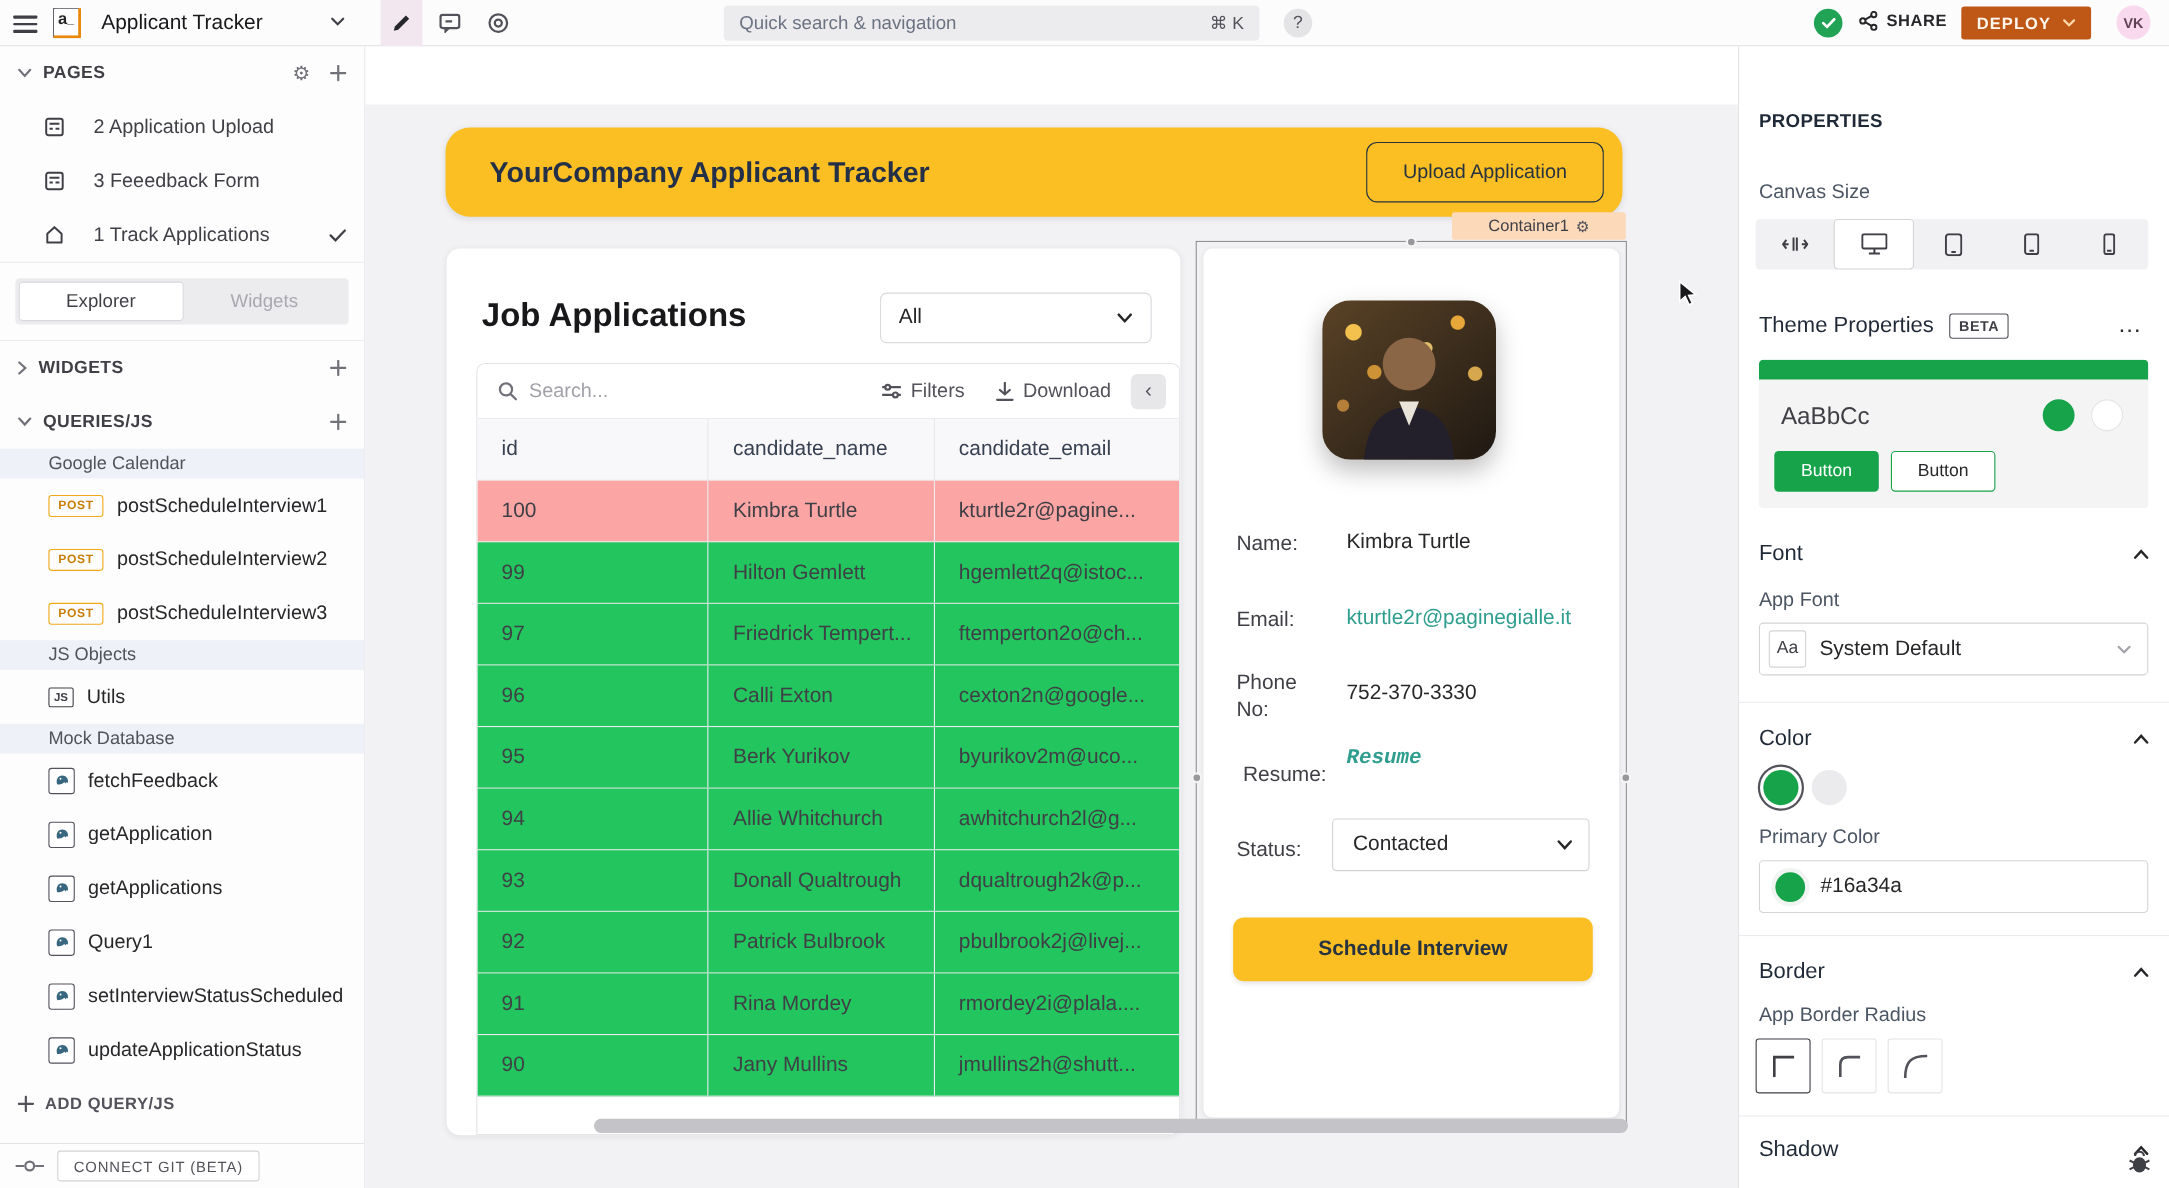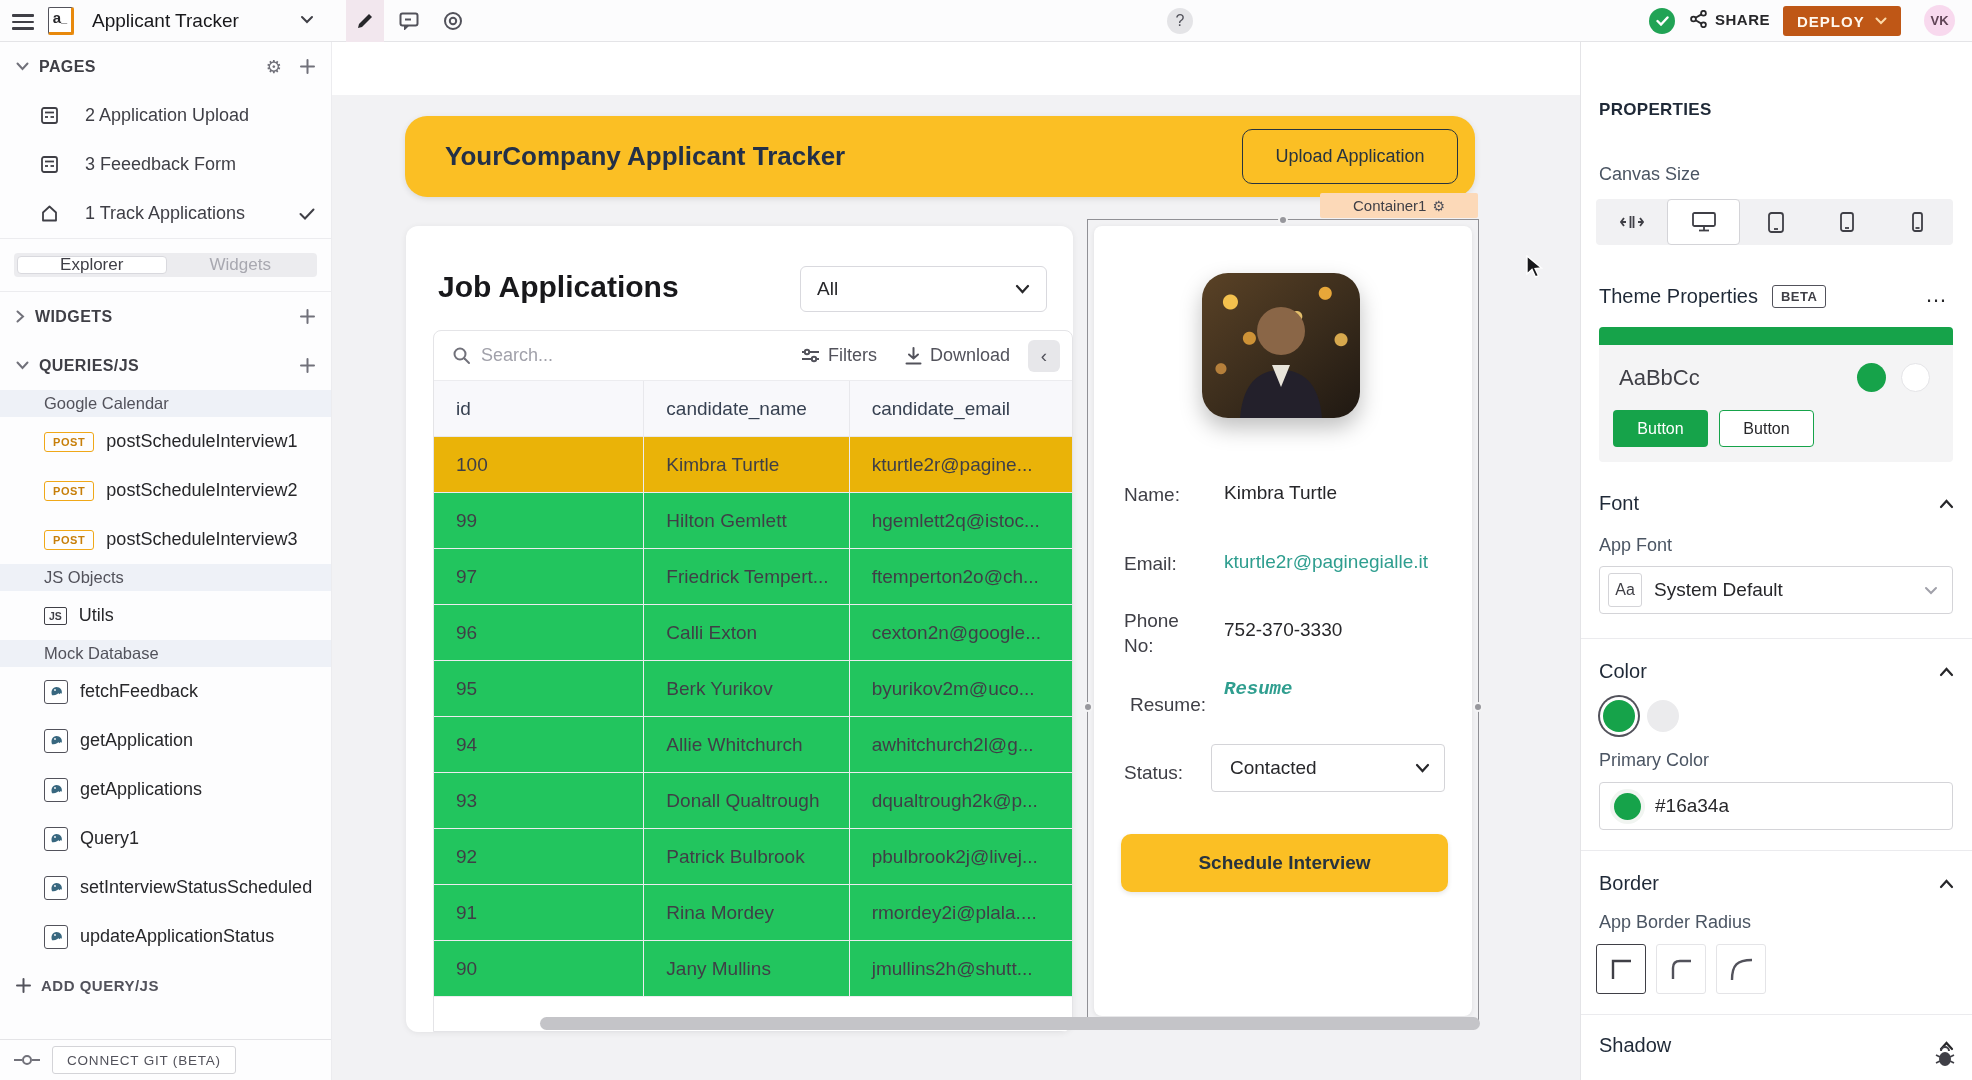--- a/index.html
+++ b/index.html
@@ -23,21 +23,21 @@
   .share { display:flex; align-items:center; gap:8px; font-size:15px; font-weight:600; letter-spacing:.5px; color:#27272a; }
   .deploy { background:#bf5716; color:#fff7ed; border:none; border-radius:3px; height:30px; padding:0 14px; font-size:15px; font-weight:700; letter-spacing:1px; display:flex; align-items:center; gap:10px; font-family:"Liberation Sans",sans-serif; }
   .avatar { width:31px; height:31px; border-radius:50%; background:#f8d9ee; color:#5f4355; font-size:13px; font-weight:600; display:flex; align-items:center; justify-content:center; }
 
   
   .sidebar { position:absolute; top:42px; left:0; bottom:0; width:332px; background:#fdfdfe; border-right:1px solid #ececef; z-index:30; display:flex; flex-direction:column; }
   .pages-head { height:49px; display:flex; align-items:center; padding:0 16px; }
   .pages-title { font-size:16px; font-weight:600; letter-spacing:.4px; color:#3f3f46; margin-left:10px; }
   .page-item { height:49px; display:flex; align-items:center; padding:0 16px 0 40px; font-size:18px; color:#3f3f46; gap:26px; }
   .tabs-wrap { border-top:1px solid #ececef; border-bottom:1px solid #ececef; padding:14px; }
-  .tabs { background:#ececef; border-radius:4px; display:flex; height:24px; padding:3px; }
+  .tabs { background:#ececef; border-radius:4px; display:flex; height:42px; padding:3px; }
   .tab { flex:1; display:flex; align-items:center; justify-content:center; font-size:17px; color:#a8a8b0; border-radius:4px; }
   .tab.active { background:#fff; border:1px solid #d9d9de; color:#3f3f46; }
   .section-row { height:49px; display:flex; align-items:center; padding:0 16px; }
   .section-label { font-size:16px; font-weight:600; letter-spacing:.4px; color:#3f3f46; margin-left:10px; }
   .group-row { height:27px; display:flex; align-items:center; padding-left:44px; font-size:16.5px; color:#52525b; background:#eef1f7; }
   .query-row { height:49px; display:flex; align-items:center; padding-left:44px; font-size:18px; color:#27272a; gap:12px; }
   .post-badge { border:1.5px solid #f0a818; color:#c77f0a; font-size:11px; font-weight:700; letter-spacing:.6px; padding:3px 8px; border-radius:3px; }
   .js-badge { border:1.5px solid #3f3f46; color:#3f3f46; font-size:10.5px; font-weight:700; padding:2px 4px; border-radius:2px; }
   .pg-icon { width:24px; height:24px; border:1.5px solid #52525b; border-radius:3px; display:flex; align-items:center; justify-content:center; background:#fff; }
   .addquery { height:49px; display:flex; align-items:center; padding:0 16px; font-size:15px; font-weight:600; letter-spacing:.5px; color:#52525b; gap:10px; }
@@ -58,21 +58,21 @@
   .all-select { position:absolute; left:394px; top:40px; width:247px; height:46px; border:1px solid #d9d9de; border-radius:6px; background:#fff; display:flex; align-items:center; padding:0 16px; font-size:19px; color:#27272a; }
   .tablebox { position:absolute; left:27px; top:104px; width:640px; height:702px; border:1px solid #e4e4e7; border-radius:8px 8px 0 0; overflow:hidden; }
   .searchrow { height:50px; display:flex; align-items:center; border-bottom:1px solid #ececef; padding:0 12px 0 18px; gap:10px; }
   .tsearch { border:none; outline:none; font-size:18px; color:#52525b; flex:1; font-family:"Liberation Sans",sans-serif; }
   .tsearch::placeholder { color:#a1a1aa; }
   .toolbtn { display:flex; align-items:center; gap:8px; font-size:18px; color:#52525b; margin-right:18px; }
   .collapse-btn { width:32px; height:32px; background:#e7e7ea; border:none; border-radius:6px; color:#52525b; font-size:19px; display:flex; align-items:center; justify-content:center; font-family:"Liberation Sans",sans-serif; }
   .thead { display:flex; height:56px; background:#f8f8fb; border-bottom:1px solid #e8e8ec; }
   .th { font-size:19px; color:#374151; display:flex; align-items:center; padding-left:22px; border-right:1px solid #e8e8ec; }
   .tr { display:flex; height:56px; border-bottom:1px solid #ececef; background:#22c55e; }
-  .tr.selected { background:#eab308;text-align:right; }
+  .tr.selected { background:#fca5a5;text-align:right; }
   .td { font-size:19px; color:#3f3f46; display:flex; align-items:center; padding-left:22px; border-right:1px solid #ececef; overflow:hidden; white-space:nowrap; }
   .c1 { width:211px; } .c2 { width:206px; } .c3 { width:223px; border-right:none !important; }
   .hscroll { position:absolute; left:540px; top:1017px; width:940px; height:13px; border-radius:7px; background:#c4c4c8; z-index:6; }
 
   .selection { position:absolute; left:1087px; top:219px; width:392px; height:804px; border:1px solid #909095; z-index:3; }
   .detail-card { position:absolute; inset:6px; background:#fff; border-radius:8px; box-shadow:0 1px 5px rgba(0,0,0,.08); }
   .handle { position:absolute; width:10px; height:10px; border-radius:50%; background:#97979c; border:2px solid #f4f4f5; z-index:4; }
   .photo { position:absolute; left:108px; top:47px; width:158px; height:145px; border-radius:26px; box-shadow:0 10px 22px rgba(0,0,0,.25);
     background:
       radial-gradient(circle at 18% 20%, rgba(252,200,80,.95) 0 7px, rgba(252,200,80,0) 8px),
@@ -148,20 +148,24 @@
           <path d="M6 13.5v3l3-3" fill="none" stroke="#52525b" stroke-width="2"></path>
           <line x1="6" y1="7.5" x2="12" y2="7.5" stroke="#52525b" stroke-width="2"></line>
         </svg>
     </div>
     <div class="abs tool" style="left:434px;top:0;">
       <svg width="20" height="20" viewBox="0 0 20 20">
           <circle cx="10" cy="10" r="8" fill="none" stroke="#52525b" stroke-width="2"></circle>
           <circle cx="10" cy="10" r="3.2" fill="none" stroke="#52525b" stroke-width="2"></circle>
         </svg>
     </div>
+    <div class="abs" style="left:658px;top:5px;width:487px;">
+      <input class="qsearch" style="width: 100%;" placeholder="Quick search &amp; navigation">
+      <span class="abs shortcut" style="right:14px;top:6px;">⌘ K</span>
+    </div>
     <div class="abs help-circle" style="left:1167px;top:8px;">?</div>
     <div class="abs okcheck" style="left:1649px;top:8px;">
       <svg width="13" height="10" viewBox="0 0 13 10">
           <path d="M1.5 5l3.5 3.5L11.5 1.5" stroke="#fff" stroke-width="2.4" fill="none" stroke-linecap="round"></path>
         </svg>
     </div>
     <div class="abs share" style="left:1690px;top:10px;">
       <svg width="17" height="18" viewBox="0 0 17 18">
           <circle cx="3.5" cy="9" r="2.4" fill="none" stroke="#27272a" stroke-width="1.8"></circle>
           <circle cx="13.5" cy="3.2" r="2.4" fill="none" stroke="#27272a" stroke-width="1.8"></circle>

